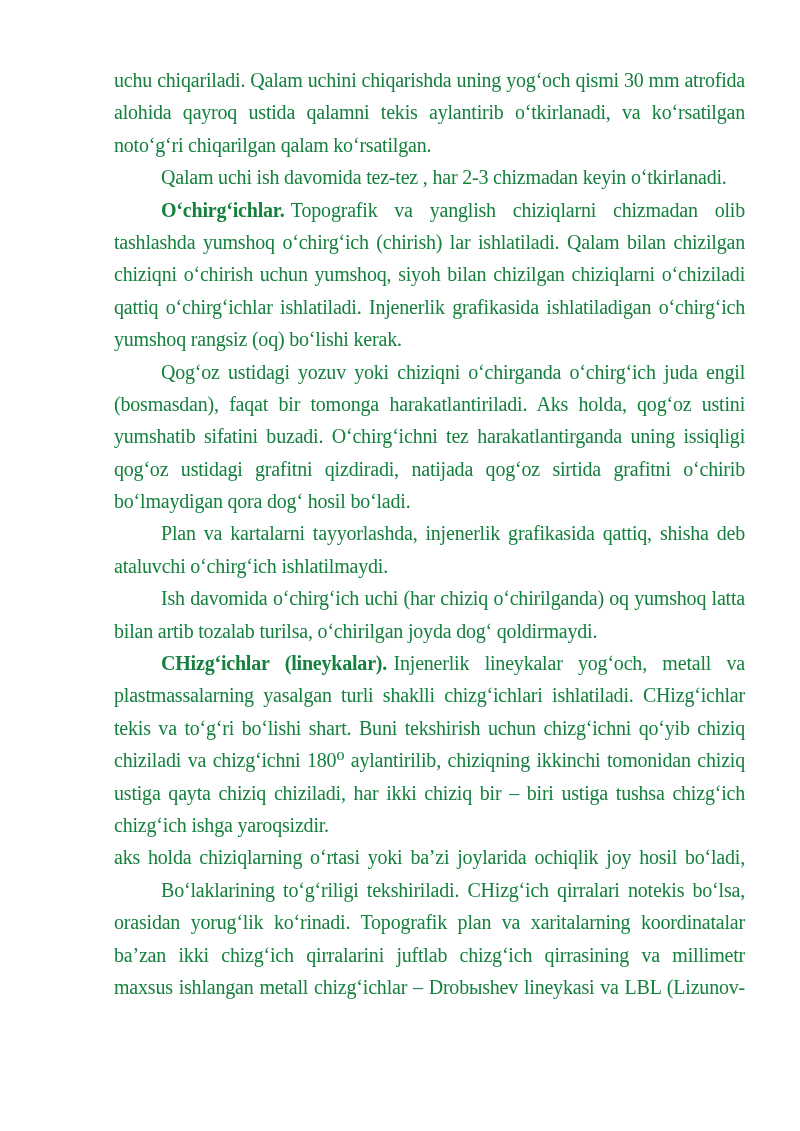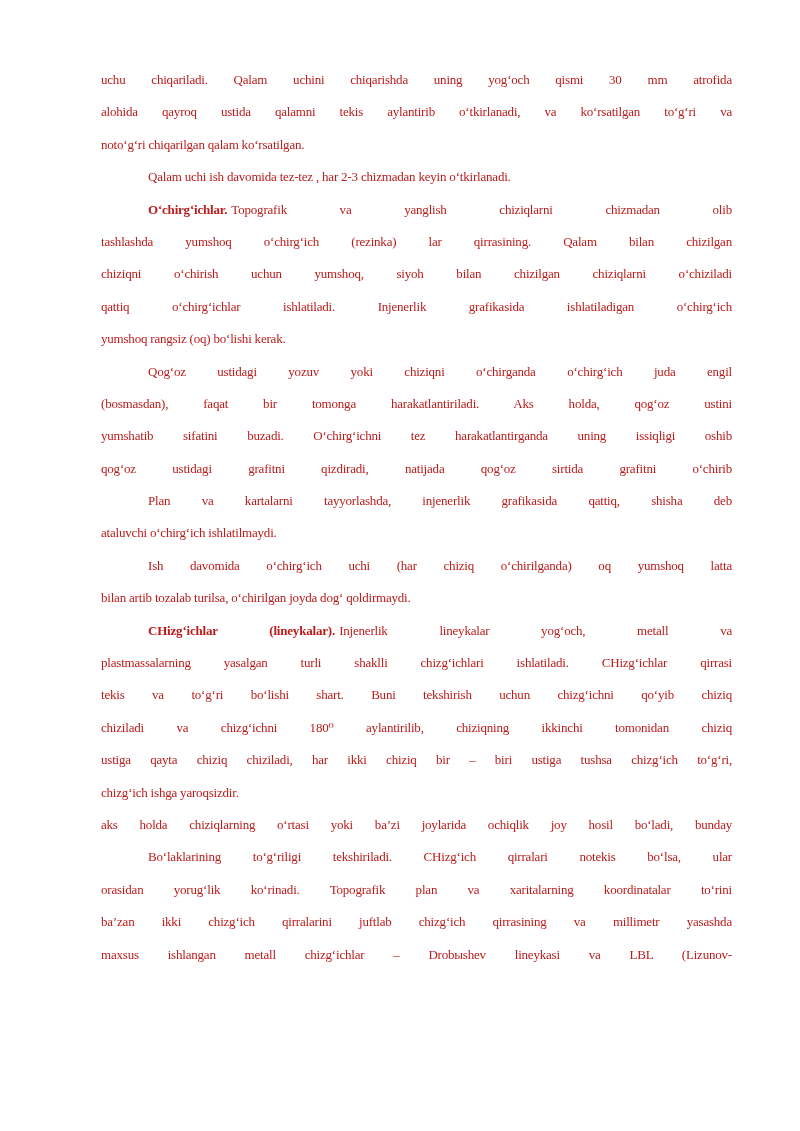--- a/index.html
+++ b/index.html
@@ -10,25 +10,25 @@
   .page {
     position: relative;
     width: 800px;
     height: 1131px;
     background: #ffffff;
     overflow: hidden;
     font-family: "Liberation Serif", "DejaVu Serif", serif;
   }
   .doc-text {
     position: absolute;
-    left: 101px;
+    left: 114px;
     top: 64px;
     width: 631px;
-    color: #b91c1c;
-    font-size: 13px;
+    color: #15803d;
+    font-size: 20px;
     letter-spacing: -0.2px;
   }
   .paragraph {
     margin: 0;
     padding: 0;
   }
   .line {
     height: 32.4px;
     line-height: 32.4px;
     overflow: hidden;
@@ -55,30 +55,31 @@
       <div class="paragraph">
         <div class="line">uchu chiqariladi. Qalam uchini chiqarishda uning yog‘och qismi 30 mm atrofida</div>
         <div class="line">alohida qayroq ustida qalamni tekis aylantirib o‘tkirlanadi, va ko‘rsatilgan to‘g‘ri va</div>
         <div class="line last">noto‘g‘ri chiqarilgan qalam ko‘rsatilgan.</div>
       </div>
       <div class="paragraph">
         <div class="line last indent">Qalam uchi ish davomida tez-tez , har 2-3 chizmadan keyin o‘tkirlanadi.</div>
       </div>
       <div class="paragraph">
         <div class="line indent"><span class="bold">O‘chirg‘ichlar.</span><span>Topografik va yanglish chiziqlarni chizmadan olib</span></div>
-        <div class="line">tashlashda yumshoq o‘chirg‘ich (rezinka) lar qirrasining. Qalam bilan chizilgan</div>
+        <div class="line">tashlashda yumshoq o‘chirg‘ich (chirish) lar ishlatiladi. Qalam bilan chizilgan</div>
         <div class="line">chiziqni o‘chirish uchun yumshoq, siyoh bilan chizilgan chiziqlarni o‘chiziladi</div>
         <div class="line">qattiq o‘chirg‘ichlar ishlatiladi. Injenerlik grafikasida ishlatiladigan o‘chirg‘ich</div>
         <div class="line last">yumshoq rangsiz (oq) bo‘lishi kerak.</div>
       </div>
       <div class="paragraph">
         <div class="line indent">Qog‘oz ustidagi yozuv yoki chiziqni o‘chirganda o‘chirg‘ich juda engil</div>
         <div class="line">(bosmasdan), faqat bir tomonga harakatlantiriladi. Aks holda, qog‘oz ustini</div>
         <div class="line">yumshatib sifatini buzadi. O‘chirg‘ichni tez harakatlantirganda uning issiqligi oshib</div>
         <div class="line">qog‘oz ustidagi grafitni qizdiradi, natijada qog‘oz sirtida grafitni o‘chirib</div>
+        <div class="line last">bo‘lmaydigan qora dog‘ hosil bo‘ladi.</div>
       </div>
       <div class="paragraph">
         <div class="line indent">Plan va kartalarni tayyorlashda, injenerlik grafikasida qattiq, shisha deb</div>
         <div class="line last">ataluvchi o‘chirg‘ich ishlatilmaydi.</div>
       </div>
       <div class="paragraph">
         <div class="line indent">Ish davomida o‘chirg‘ich uchi (har chiziq o‘chirilganda) oq yumshoq latta</div>
         <div class="line last">bilan artib tozalab turilsa, o‘chirilgan joyda dog‘ qoldirmaydi.</div>
       </div>
       <div class="paragraph">

